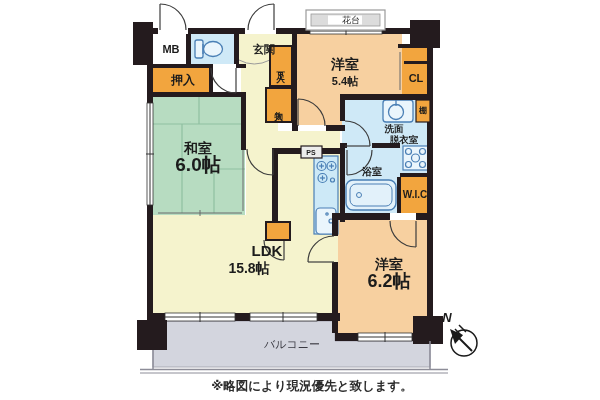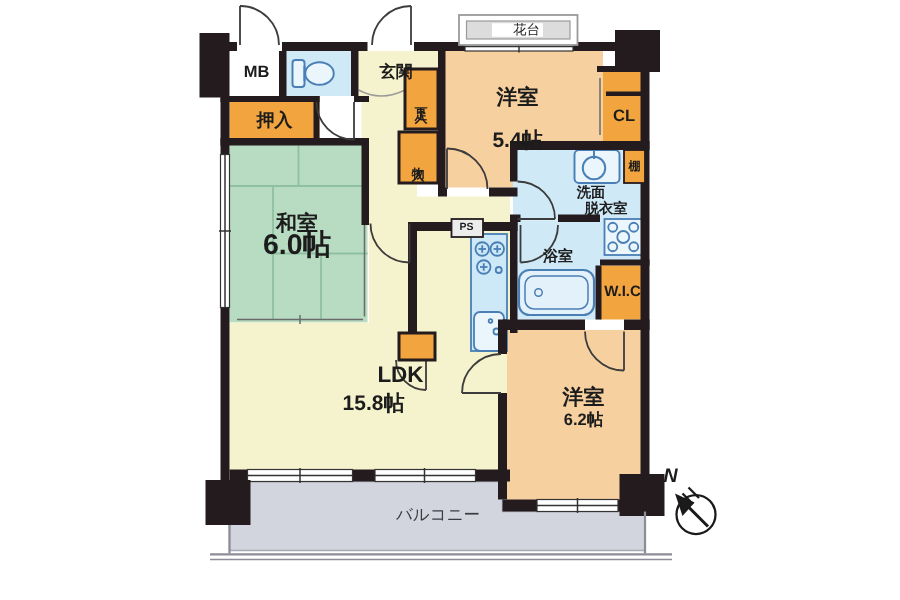--- a/index.html
+++ b/index.html
@@ -263,28 +263,29 @@
 </svg>
 
   <div class="lbl" style="left:171px;top:49px;font-size:11px;">MB</div>
   <div class="lbl" style="left:264px;top:49px;font-size:11px;">玄関</div>
   <div class="lbl v" style="left:281px;top:66px;font-size:8.5px;">下足入</div>
   <div class="lbl v" style="left:279px;top:105px;font-size:8.5px;">物入</div>
   <div class="lbl" style="left:183px;top:80px;font-size:12px;">押入</div>
   <div class="lbl" style="left:198px;top:148px;font-size:14px;">和室</div>
   <div class="lbl" style="left:198px;top:164px;font-size:19px;">6.0帖</div>
   <div class="lbl" style="left:345px;top:64px;font-size:14px;">洋室</div>
-  <div class="lbl" style="left:345px;top:81px;font-size:14px;margin-top:12px;">5.4帖</div>
+  <div class="lbl" style="left:345px;top:81px;font-size:11px;">5.4帖</div>
   <div class="lbl" style="left:416px;top:78px;font-size:11px;">CL</div>
   <div class="lbl" style="left:423px;top:111px;font-size:8px;">棚</div>
   <div class="lbl" style="left:394px;top:129px;font-size:9.5px;">洗面</div>
   <div class="lbl" style="left:394px;top:140px;font-size:9.5px;padding-left:20px;">脱衣室</div>
   <div class="lbl" style="left:372px;top:172px;font-size:10px;">浴室</div>
   <div class="lbl" style="left:415px;top:195px;font-size:10px;">W.I.C</div>
   <div class="lbl" style="left:267px;top:250px;font-size:15px;">LDK</div>
   <div class="lbl" style="left:249px;top:268px;font-size:14px;text-align:right;">15.8帖</div>
   <div class="lbl" style="left:389px;top:264px;font-size:14px;">洋室</div>
-  <div class="lbl" style="left:389px;top:281px;font-size:11px;">6.2帖</div>
+  <div class="lbl" style="left:389px;top:281px;font-size:18px;">6.2帖</div>
   <div class="lbl" style="left:292px;top:344px;font-size:11px;font-weight:normal;color:#3a3a42;">バルコニー</div>
   <div class="lbl chip" style="left:345px;top:20px;font-size:9px;font-weight:normal;padding-left:14px;">花台</div>
   <div class="lbl" style="left:311px;top:152px;font-size:7px;">PS</div>
   <div class="lbl" style="left:447px;top:317px;font-size:13px;font-style:italic;">N</div>
+  <div class="note" style="left:312px;top:386px;font-size:12.5px;">※略図により現況優先と致します。</div>
 </div>
 
 </body></html>

